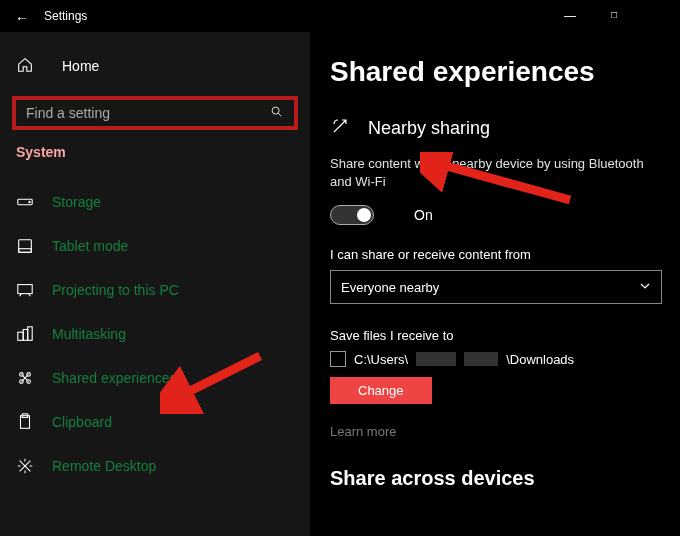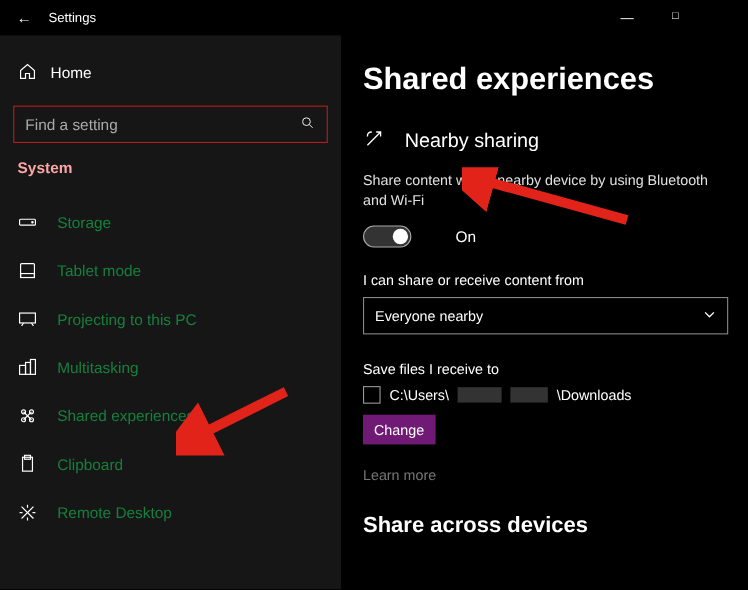--- a/index.html
+++ b/index.html
@@ -5,41 +5,41 @@
   * { box-sizing: border-box; margin: 0; padding: 0; }
   html, body { width: 680px; height: 536px; overflow: hidden; font-family: "Segoe UI", Arial, sans-serif; background:#000; color:#fff; }
   .window { width:680px; height:536px; display:flex; flex-direction:column; background:#000; position:relative;}
   .titlebar { height:32px; display:flex; align-items:center; color:#fff; font-size:12px; }
   .titlebar .back { width:44px; text-align:center; font-size:14px;}
   .titlebar .caption { flex:1; }
   .titlebar .btns { display:flex; }
   .titlebar .btns div { width:44px; text-align:center; font-size:12px;}
   .body { flex:1; display:flex; overflow:hidden;}
   .sidebar { width:310px; background:#161616; color:#fff; padding-top:14px; overflow:hidden;}
-  .home-row { display:flex; align-items:center; gap:12px; padding:0 16px; height:40px; font-size:14px;}
+  .home-row { display:flex; align-items:center; gap:28px; padding:0 16px; height:40px; font-size:14px;}
   .searchwrap { padding:10px 12px 14px 12px;}
-  .searchbox { border:1px solid #b91c1c; height:34px; display:flex; align-items:center; padding:0 10px; color:#bbb; font-size:14px; justify-content:space-between;}
+  .searchbox { border:4px solid #b91c1c; height:34px; display:flex; align-items:center; padding:0 10px; color:#bbb; font-size:14px; justify-content:space-between;}
   .category { padding:0 16px; font-size:14px; font-weight:600; color:#fca5a5; margin-bottom:20px;}
   .navlist { display:flex; flex-direction:column;}
   .navitem { display:flex; align-items:center; gap:18px; padding:0 16px; height:44px; font-size:14px; color:#15803d;}
   .navitem .ic { width:18px; height:18px; display:flex; align-items:center; justify-content:center;}
   .content { flex:1; background:#000; padding:24px 20px 0 20px; overflow:hidden;}
   h1 { font-size:28px; font-weight:600; margin-bottom:28px;}
   .sectiontitle { display:flex; align-items:center; gap:18px; font-size:18px; font-weight:400; margin-bottom:14px;}
   .desc { font-size:13px; color:#e0e0e0; line-height:1.4; margin-bottom:14px;}
   .togglewrap { display:flex; align-items:center; gap:12px; margin-bottom:22px;}
   .toggle { width:44px; height:20px; border-radius:10px; border:1px solid #aaa; background:#333; position:relative;}
   .toggle .knob { position:absolute; right:2px; top:2px; width:14px; height:14px; border-radius:50%; background:#fff;}
   .label14 { font-size:14px;margin-left:28px;}
   .fieldlabel { font-size:13px; margin-bottom:8px;}
   .select { border:1px solid #888; height:34px; width:332px; display:flex; align-items:center; justify-content:space-between; padding:0 10px; font-size:13px; margin-bottom:24px;}
   .pathrow { display:flex; align-items:center; gap:8px; margin-bottom:10px; font-size:13px;}
   .pathrow .foldericon { width:16px;height:16px;border:1px solid #999;}
   .pathrow .redact { background:#333; height:14px;}
-  .changebtn { background:#701a75; border:none; color:#fff; font-size:13px; padding:6px 10px; margin-bottom:20px;}
+  .changebtn { background:#ef4444; border:none; color:#fff; font-size:13px; padding:6px 28px; margin-bottom:20px;}
   .learn { color:#777; font-size:13px; margin-bottom:28px;}
   h2.second { font-size:20px; font-weight:600;}
   
   .arrow { position:absolute; pointer-events:none; }
   svg.icon { width:18px; height:18px; stroke:#fff; stroke-width:1.2; fill:none; }
 </style>
 </head>
 <body>
 
 <div class="window">

